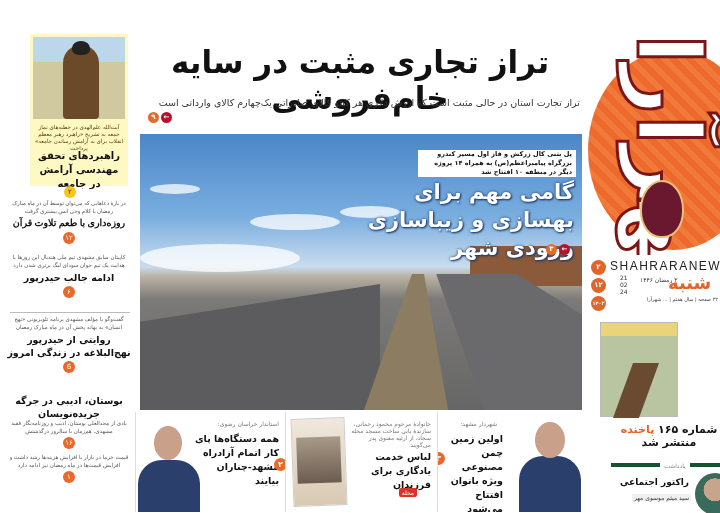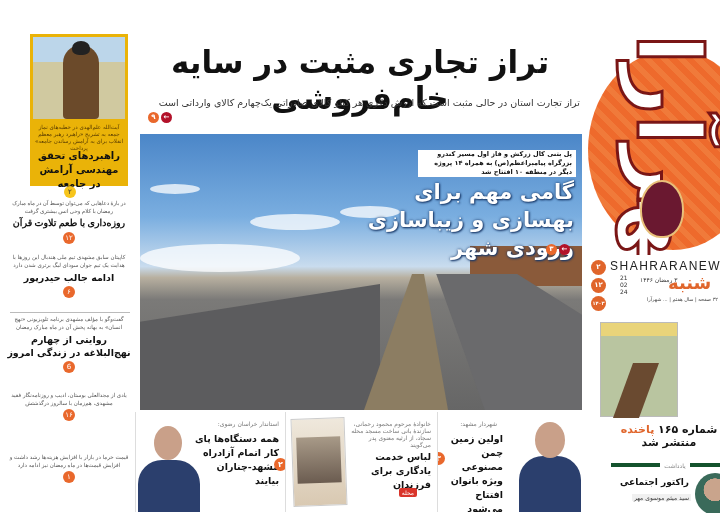--- a/index.html
+++ b/index.html
@@ -19,21 +19,21 @@
   .date-circle { width: 15px; height: 15px; border-radius: 50%; background: #e0652b; color: #fff; font-size: 7px; text-align: center; line-height: 15px; margin-bottom: 3px; font-weight: bold; }
   .mast-line { left: 610px; top: 296px; width: 108px; font-size: 5px; line-height: 7px; color: #444; }
 
   .headline { left: 140px; top: 44px; width: 440px; text-align: center; font-size: 31px; font-weight: bold; color: #111; }
   .subhead { left: 150px; top: 97px; width: 430px; text-align: right; font-size: 9.5px; color: #333; }
   .badge-pair { display: flex; gap: 2px; direction: ltr; }
   .pg-badge { width: 11px; height: 11px; border-radius: 50%; font-size: 7px; color: #fff; text-align: center; line-height: 11px; font-weight: bold; }
 
   
   .left-col { left: 0; top: 34px; width: 135px; height: 479px; }
-  .feature-box { position: absolute; left: 30px; top: 0; width: 98px; height: 152px; background: #eab308; }
+  .feature-box { position: absolute; left: 30px; top: 0; width: 98px; height: 152px; background: #fef9c3; }
   .feature-photo { position: absolute; left: 3px; top: 3px; width: 92px; height: 82px; background: linear-gradient(#bcd6ea 0 30%, #d0c9a0 30% 100%); overflow: hidden; }
   .cleric { position: absolute; left: 30px; top: 8px; width: 36px; height: 74px; background: #6b4a2a; border-radius: 18px 18px 4px 4px; }
   .cleric-head { position: absolute; left: 39px; top: 4px; width: 18px; height: 14px; background: #222; border-radius: 50% 50% 40% 40%; }
   .feature-caption { position: absolute; right: 4px; top: 90px; width: 90px; font-size: 5.5px; line-height: 7px; color: #5a3d00; text-align: center; }
   .feature-title { position: absolute; right: 3px; top: 115px; width: 92px; font-size: 10px; font-weight: bold; line-height: 14px; text-align: center; color: #111; }
   .pg-num { width: 12px; height: 12px; border-radius: 50%; background: #e9682c; color: #fff; font-size: 7px; text-align: center; line-height: 12px; margin: 2px auto; }
   .left-story { position: absolute; left: 6px; width: 126px; text-align: center; }
   .ls-caption { font-size: 5.5px; line-height: 7.5px; color: #555; }
   .ls-title { font-size: 9.5px; font-weight: bold; line-height: 13px; color: #111; margin-top: 2px; }
   .divider { position: absolute; left: 10px; width: 120px; height: 1px; background: #bbb; }
@@ -120,24 +120,25 @@
     <div class="pg-num">۱۲</div>
   </div>
   <div class="left-story" style="top:220px;">
     <div class="ls-caption">کاپیتان سابق مشهدی تیم ملی هندبال این روزها با هدایت یک تیم جوان سودای لیگ برتری شدن دارد</div>
     <div class="ls-title">ادامه جالب حیدرپور</div>
     <div class="pg-num">۶</div>
   </div>
   <div class="divider" style="top:278px;"></div>
   <div class="left-story" style="top:282px;">
     <div class="ls-caption">گفت‌وگو با مؤلف مشهدی برنامه تلویزیونی «نهج انسان» به بهانه پخش آن در ماه مبارک رمضان</div>
-    <div class="ls-title">روایتی از چهارم نهج‌البلاغه در زندگی امروز</div>
+    <div class="ls-title">روایتی از حیدرپور نهج‌البلاغه در زندگی امروز</div>
     <div class="pg-num">6</div>
   </div>
   <div class="left-story" style="top:358px;">
+    <div class="ls-title">بوستان، ادیبی در جرگه جریده‌نویسان</div>
     <div class="ls-caption">یادی از مجدالعلی بوستان، ادیب و روزنامه‌نگار فقید مشهدی، هم‌زمان با سالروز درگذشتش</div>
     <div class="pg-num">۱۶</div>
   </div>
   <div class="left-story" style="top:420px;">
     <div class="ls-caption">قیمت خرما در بازار با افزایش هزینه‌ها رشد داشت و افزایش قیمت‌ها در ماه رمضان نیز ادامه دارد</div>
     <div class="pg-num">۱</div>
   </div>
 </div>
 
 <div class="abs main-photo">

